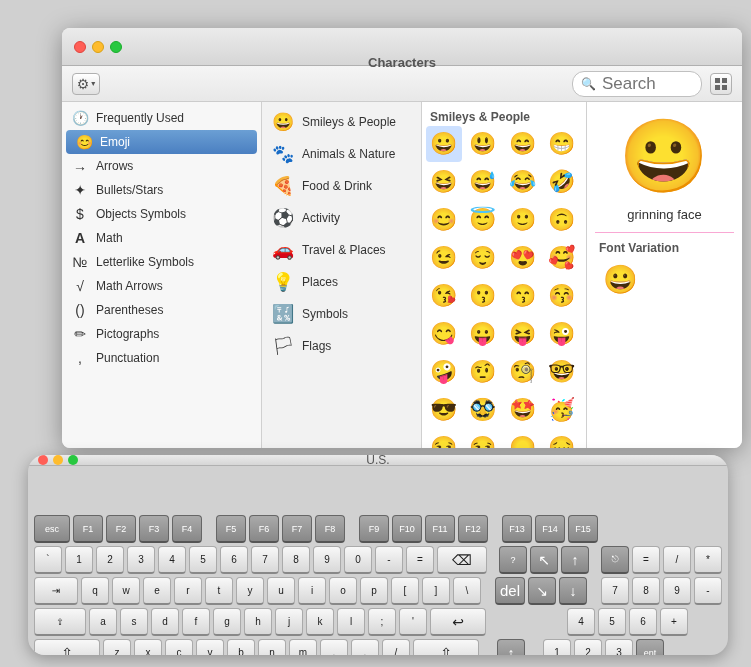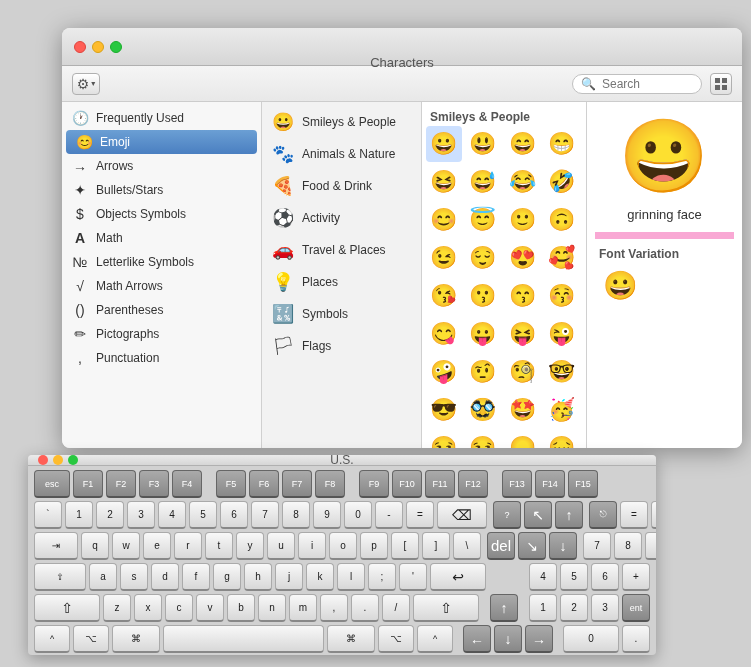--- a/index.html
+++ b/index.html
@@ -51,21 +51,21 @@
     .tl-close { background: #ff5f57; border: 1px solid #e0443e; }
     .tl-min { background: #febc2e; border: 1px solid #d9a116; }
     .tl-max { background: #28c840; border: 1px solid #1aad2b; }
 
     .title-text {
       position: absolute;
       left: 50%;
       transform: translateX(-50%);
       font-size: 13px;
       color: #555;
-      font-weight: 400;
+      font-weight: 700;
       margin-top: 32px;
     }
 
     .toolbar {
       height: 36px;
       background: linear-gradient(to bottom, #f5f5f5, #e8e8e8);
       border-bottom: 1px solid #ccc;
       display: flex;
       align-items: center;
       padding: 0 10px;
@@ -95,21 +95,21 @@
       border: 1px solid #c0c0c0;
       border-radius: 12px;
       padding: 2px 8px;
       width: 130px;
       gap: 6px;
     }
 
     .search-bar input {
       border: none;
       outline: none;
-      font-size: 12px;
+      font-size: 17px;
       color: #888;
       background: transparent;
       width: 100%;
     }
 
     .grid-btn {
       width: 22px;
       height: 22px;
       background: linear-gradient(to bottom, #fff, #e0e0e0);
       border: 1px solid #b0b0b0;
@@ -249,45 +249,46 @@
       cursor: pointer;
       margin-bottom: 16px;
     }
 
     .font-variation-header {
       font-size: 12px;
       font-weight: 600;
       color: #555;
       align-self: flex-start;
       padding-left: 4px;
-      border-top: 7px solid #f9a8d4;
+      border-top: 1px solid #f9a8d4;
       width: 100%;
       padding-top: 8px;
       margin-bottom: 8px;
     }
 
     .font-variation-emoji {
       font-size: 28px;
       align-self: flex-start;
       padding-left: 8px;
     }
 
     
     .keyboard-window {
       position: absolute;
       top: 455px;
       left: 28px;
-      width: 628px;
+      width: 700px;
       height: 200px;
       background: #d1d1d1;
-      border-radius: 4px;
+      border-radius: 17px;
       box-shadow: 0 4px 16px rgba(0,0,0,0.3);
       overflow: hidden;
       display: flex;
       flex-direction: column;
+      gap: 45px;
     }
 
     .kb-title-bar {
       height: 28px;
       background: linear-gradient(to bottom, #ebebeb, #d6d6d6);
       border-bottom: 1px solid #b0b0b0;
       display: flex;
       align-items: center;
       padding: 0 10px;
       position: relative;

